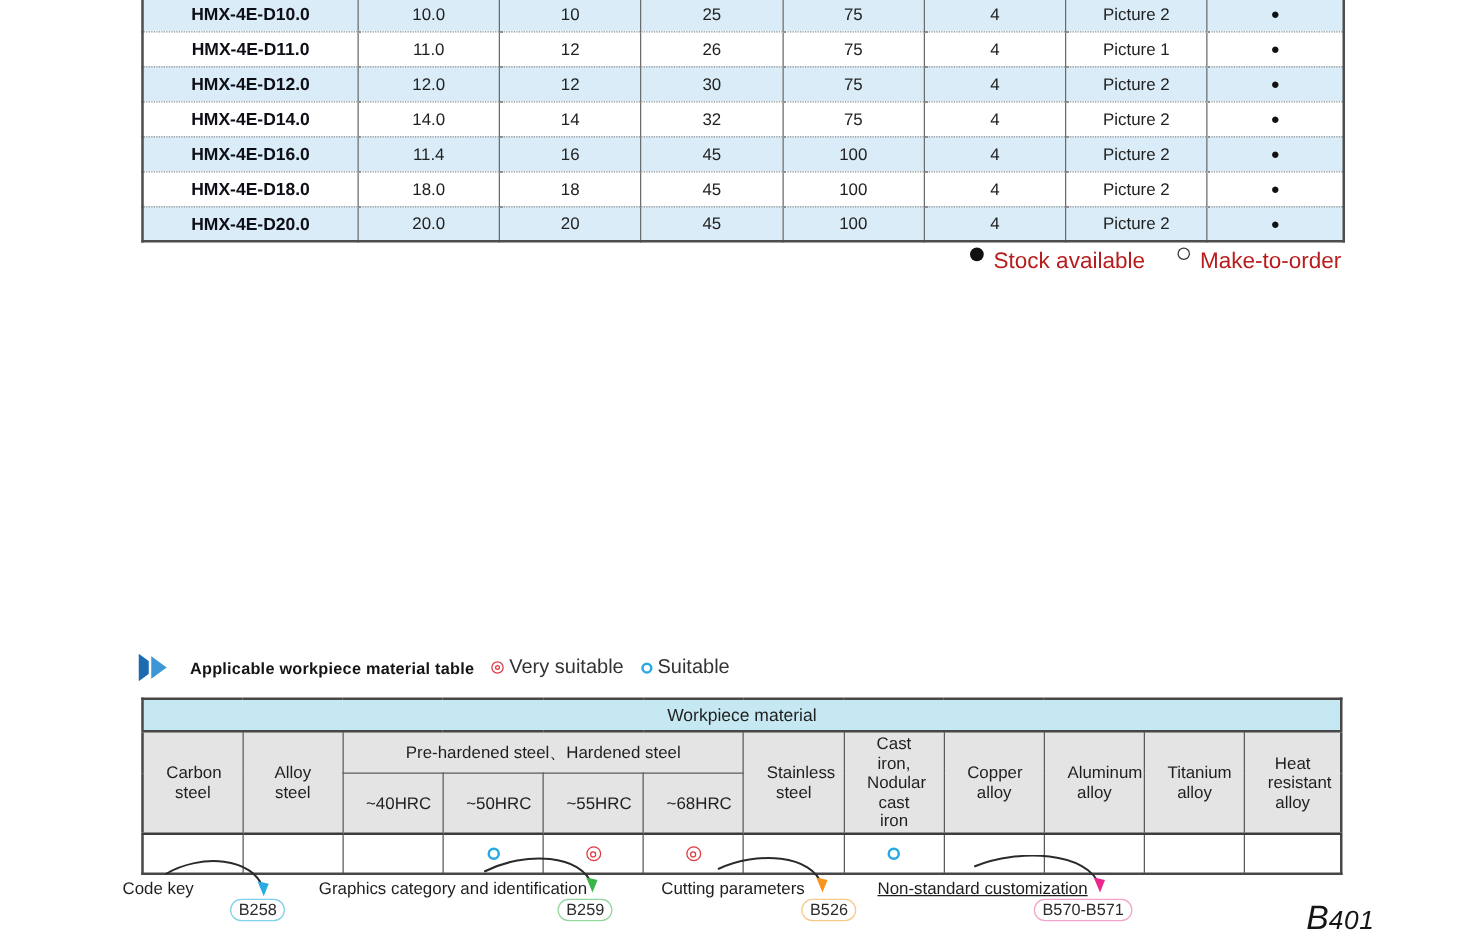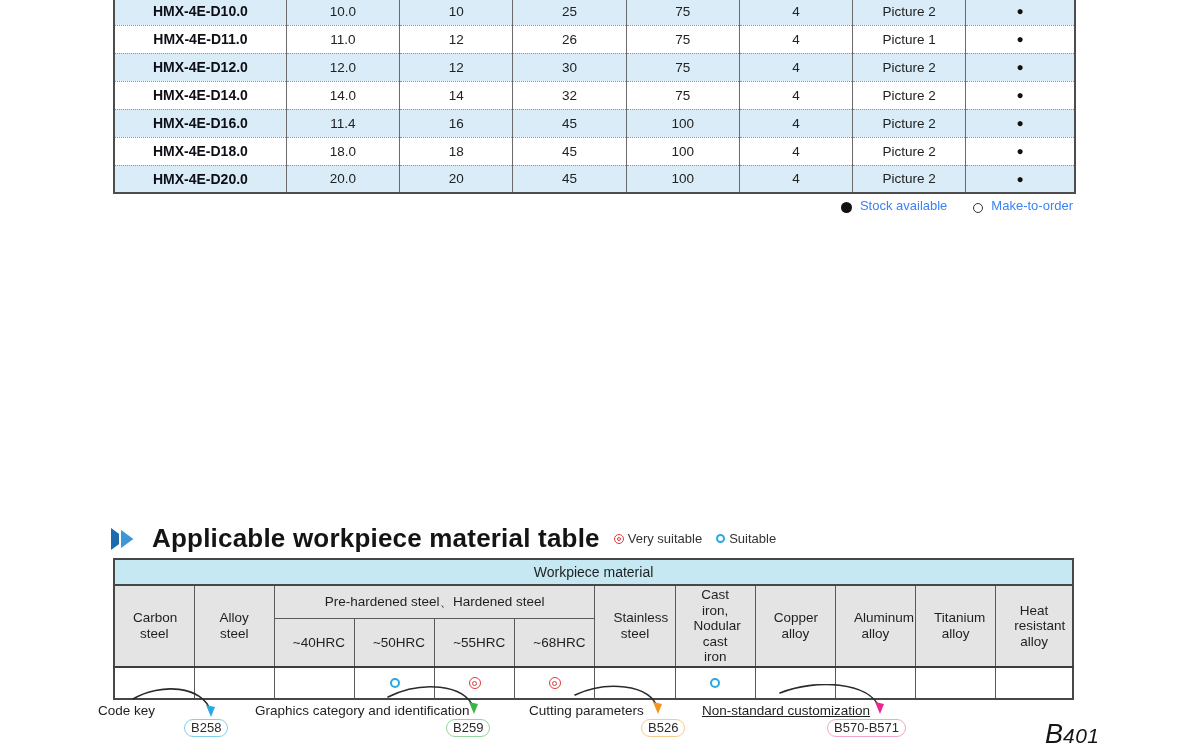--- a/index.html
+++ b/index.html
@@ -15,34 +15,34 @@
                   font-size:13.5px; color:#222;
                   border-left:1px solid #6b6b6b; border-top:1px dotted #8f8f8f; }
   table.spec tr:first-child td { border-top:none; }
   table.spec td:first-child { border-left:none; }
   table.spec tr.alt td { background:#d9ecf7; }
   table.spec td.model { font-weight:bold; font-size:14px; color:#0e0e16; }
   table.spec td.stock { font-size:12px; color:#111; }
 
   
   .stock-legend { position:absolute; top:198px; right:112px; display:flex;
-                  align-items:flex-end; gap:8px; font-size:13px; color:#3b82f6; }
+                  align-items:flex-start; gap:8px; font-size:18px; color:#b91c1c; }
   .dot-filled { display:inline-block; width:11px; height:11px; border-radius:50%;
                 background:#111; }
   .dot-hollow { display:inline-block; width:10px; height:10px; border-radius:50%;
                 border:1.5px solid #333; background:#fff; }
   .stock-legend .gap { width:10px; }
 
   
   .section-head { position:absolute; left:110px; top:523px; display:flex;
                   align-items:center; }
-  .section-head h2 { font-size:26px; font-weight:bold; color:#141414;
+  .section-head h2 { font-size:13px; font-weight:bold; color:#141414;
                      margin-left:10px; letter-spacing:.2px; }
   .suit-legend { display:flex; align-items:center; gap:4px; margin-left:14px;
-                 font-size:13px; color:#333; }
+                 font-size:16px; color:#333; }
   .suit-legend .second { margin-left:10px; }
   .ring-blue { display:inline-block; width:9px; height:9px; border-radius:50%;
                border:2px solid #29a9e1; background:#fff; }
   .dring { display:inline-flex; width:10px; height:10px; border-radius:50%;
            border:1.5px solid #e0393f; background:#fff; align-items:center;
            justify-content:center; }
   .dring i { display:block; width:4px; height:4px; border-radius:50%;
              border:1.5px solid #e0393f; }
 
   

